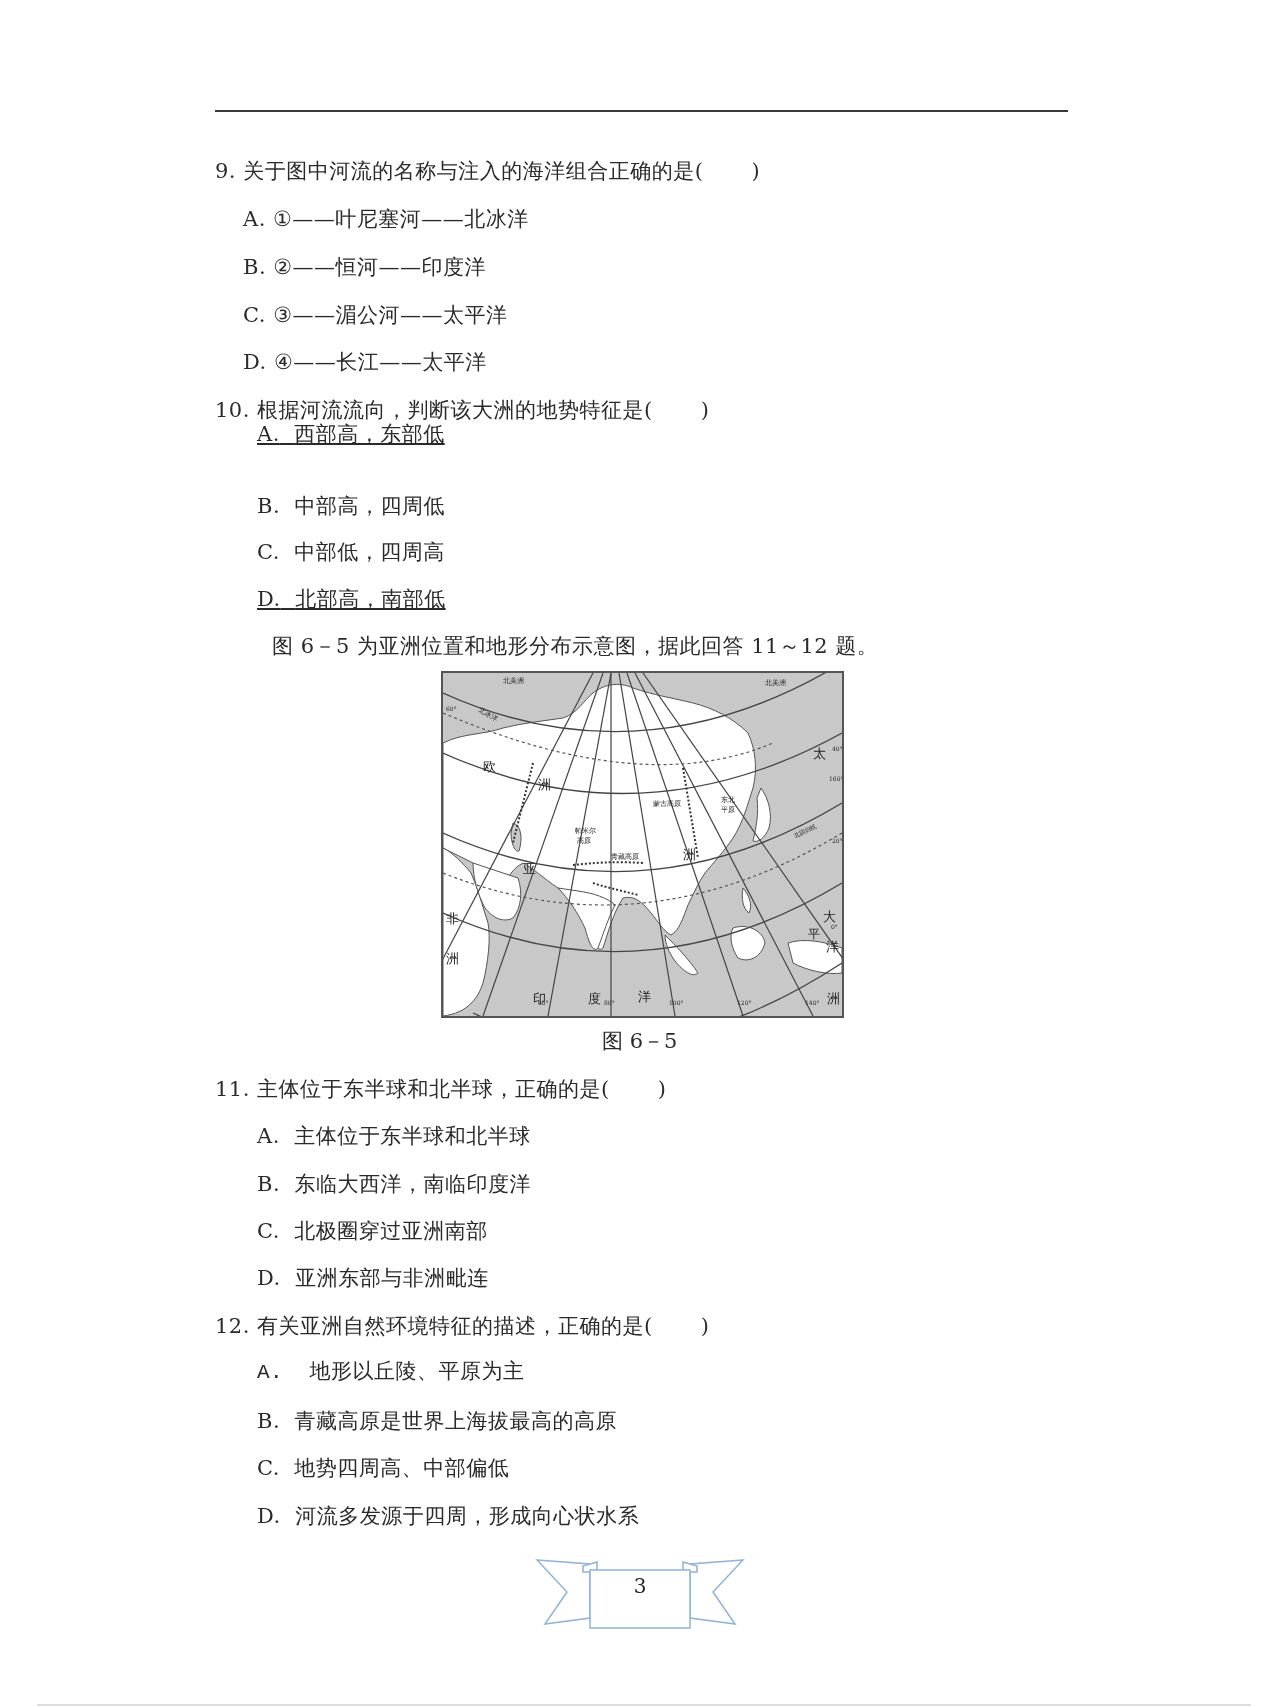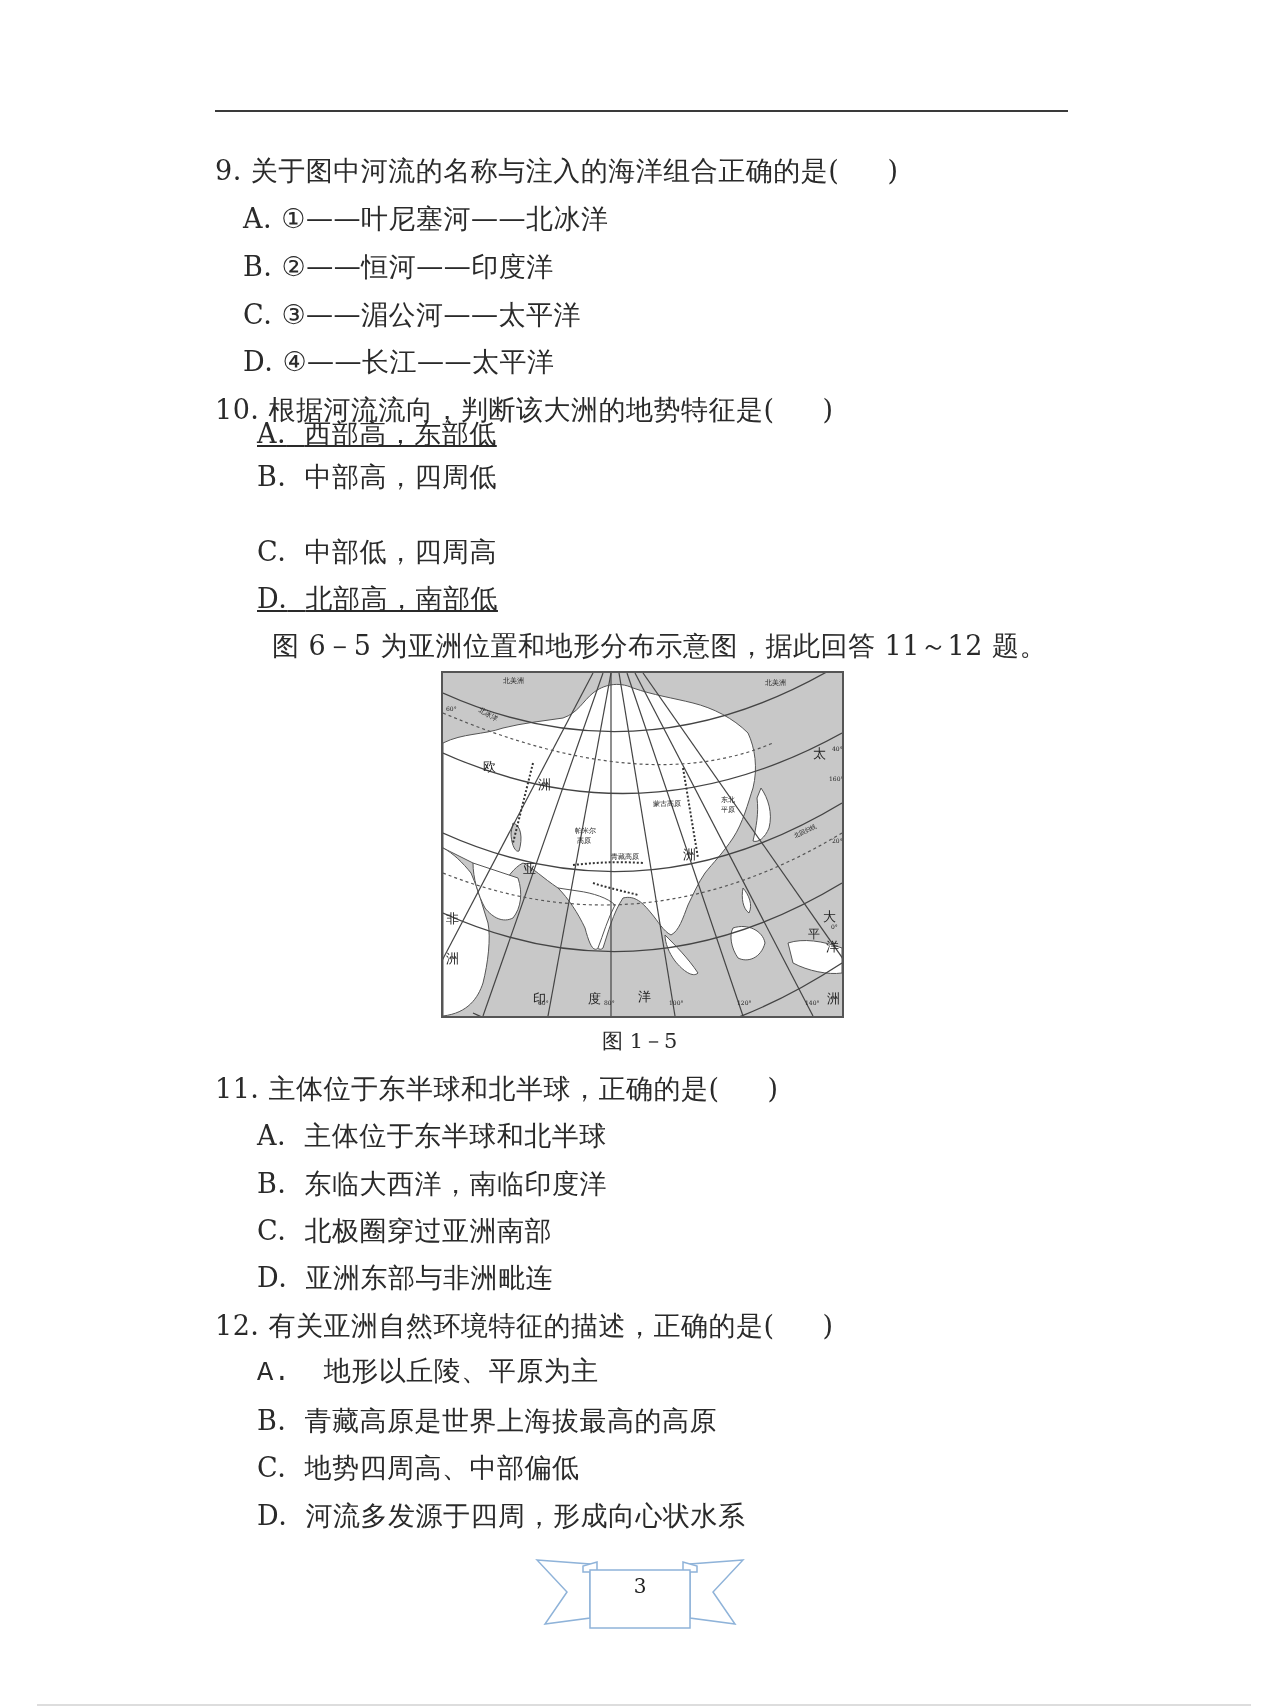--- a/index.html
+++ b/index.html
@@ -1,21 +1,21 @@
 <!DOCTYPE html>
 <html><head>
 <meta charset="utf-8">
 <style>
   html, body { margin: 0; padding: 0; }
   body {
     width: 1280px; height: 1706px; background: #ffffff; position: relative; overflow: hidden;
     font-family: "DejaVu Serif", "Liberation Serif", serif; color: #2a2a2a;
   }
   .top-rule { position: absolute; left: 215px; top: 110px; width: 853px; height: 2px; background: #3a3a3a; }
-  .line { position: absolute; font-size: 27px; line-height: 28px; white-space: nowrap; letter-spacing: 0.5px; }
+  .line { position: absolute; font-size: 21px; line-height: 28px; white-space: nowrap; letter-spacing: 0.5px; }
   .q { left: 215px; }
   .opt9 { left: 243px; }
   .opt { left: 257px; }
   .intro { left: 272px; }
   .blank { display: inline-block; width: 48px; }
   .map-wrap {
     position: absolute; left: 441px; top: 671px; width: 399px; height: 343px;
     border: 2px solid #555; background: #c8c8c8; overflow: hidden;
   }
   .map-wrap svg { display: block; }
@@ -36,21 +36,21 @@
 <div class="line opt9" style="top:205px;"><span>A.</span> <span>①——叶尼塞河——北冰洋</span></div>
 <div class="line opt9" style="top:253px;"><span>B.</span> <span>②——恒河——印度洋</span></div>
 <div class="line opt9" style="top:301px;"><span>C.</span> <span>③——湄公河——太平洋</span></div>
 <div class="line opt9" style="top:348px;"><span>D.</span> <span>④——长江——太平洋</span></div>
 
 <div class="line q" style="top:396px;">
   <span>10.</span>
   <span>根据河流流向，判断该大洲的地势特征是(</span><span class="blank"></span><span>)</span>
 </div>
 <div class="line opt" style="top:420px;text-decoration:underline;"><span>A.</span>&nbsp; <span>西部高，东部低</span></div>
-<div class="line opt" style="top:463px;"><span>B.</span>&nbsp; <span>中部高，四周低</span></div>
+<div class="line opt" style="top:492px;"><span>B.</span>&nbsp; <span>中部高，四周低</span></div>
 <div class="line opt" style="top:538px;"><span>C.</span>&nbsp; <span>中部低，四周高</span></div>
 <div class="line opt" style="top:585px;text-decoration:underline;"><span>D.</span>&nbsp; <span>北部高，南部低</span></div>
 
 <div class="line intro" style="top:632px;">图 6－5 为亚洲位置和地形分布示意图，据此回答 11～12 题。</div>
 
 <div class="map-wrap">
   <svg width="399" height="343" viewBox="0 0 399 343" xmlns="http://www.w3.org/2000/svg">
 
     <path d="M0,70 C20,60 40,62 60,55 C80,50 100,48 120,45 C135,40 140,28 150,20 C160,12 175,8 190,15 C210,22 230,25 250,30 C270,35 290,45 305,60 C312,75 315,95 310,115 C305,130 300,150 290,165 C280,180 270,190 262,200 C255,210 250,222 245,232 C240,245 236,258 228,262 C220,258 215,248 208,240 C200,230 192,222 180,225 C170,240 165,260 160,275 C155,280 150,270 145,255 C138,240 130,225 115,215 C100,205 90,195 80,190 C70,195 65,205 60,210 C50,208 40,200 30,190 C20,185 10,180 0,175 Z" fill="#ffffff" stroke="#555" stroke-width="1"></path>
     <path d="M0,175 C10,180 20,190 28,200 C35,215 40,235 45,250 C48,265 45,290 40,310 C35,325 25,340 0,343 Z" fill="#ffffff" stroke="#555" stroke-width="1"></path>
@@ -126,21 +126,21 @@
       <text x="386" y="108" font-size="6">160°</text>
       <text x="389" y="170" font-size="6">20°</text>
       <text x="389" y="78" font-size="6">40°</text>
       <text x="3" y="38" font-size="6">60°</text>
       <text x="388" y="256" font-size="6">0°</text>
       <text x="352" y="165" font-size="6" transform="rotate(-25 352 165)">北回归线</text>
     </g>
   </svg>
 </div>
 
-<div class="caption">图 1－5</div>
+<div class="caption">图 6－5</div>
 
 <div class="line q" style="top:1075px;">
   <span>11.</span>
   <span>主体位于东半球和北半球，正确的是(</span><span class="blank"></span><span>)</span>
 </div>
 <div class="line opt" style="top:1122px;"><span>A.</span>&nbsp; <span>主体位于东半球和北半球</span></div>
 <div class="line opt" style="top:1170px;"><span>B.</span>&nbsp; <span>东临大西洋，南临印度洋</span></div>
 <div class="line opt" style="top:1217px;"><span>C.</span>&nbsp; <span>北极圈穿过亚洲南部</span></div>
 <div class="line opt" style="top:1264px;"><span>D.</span>&nbsp; <span>亚洲东部与非洲毗连</span></div>
 

